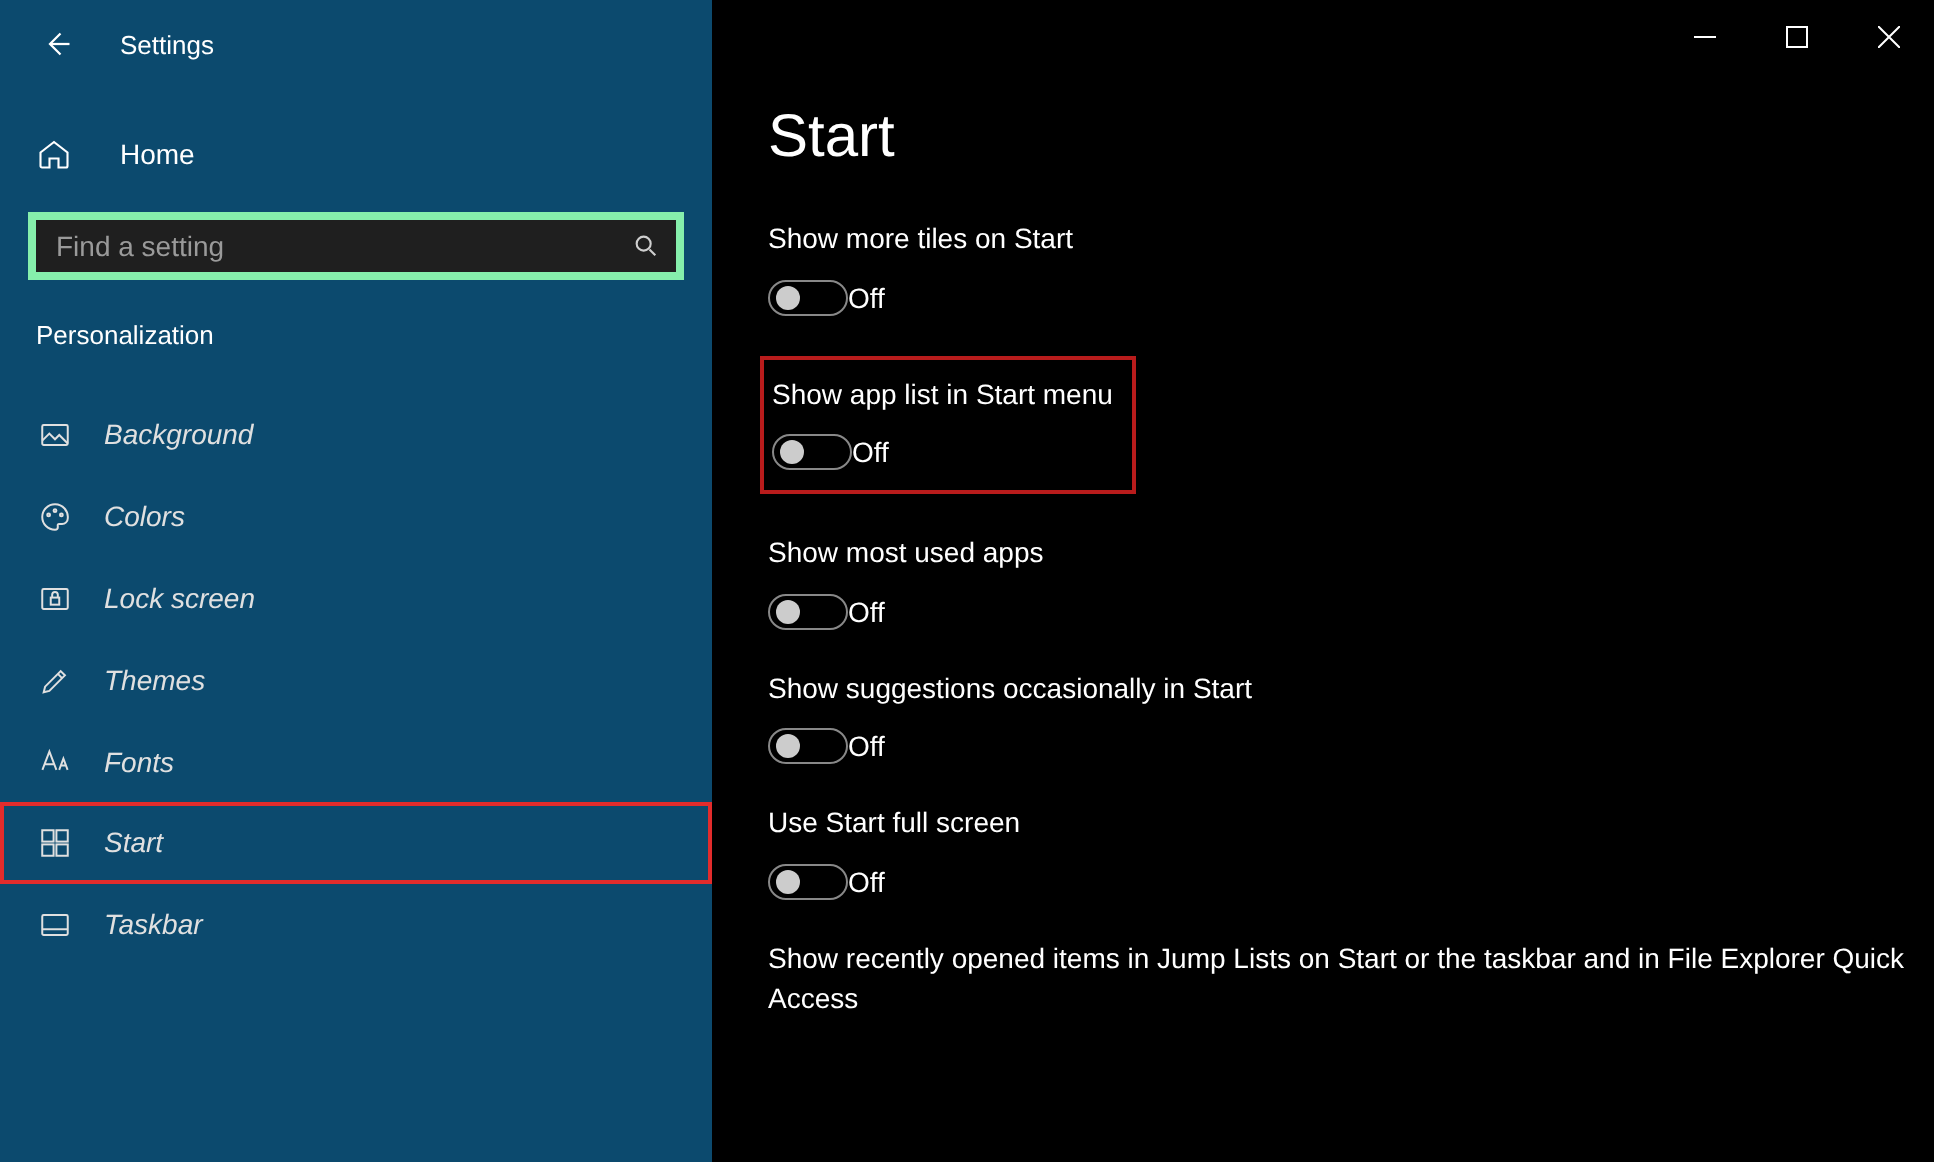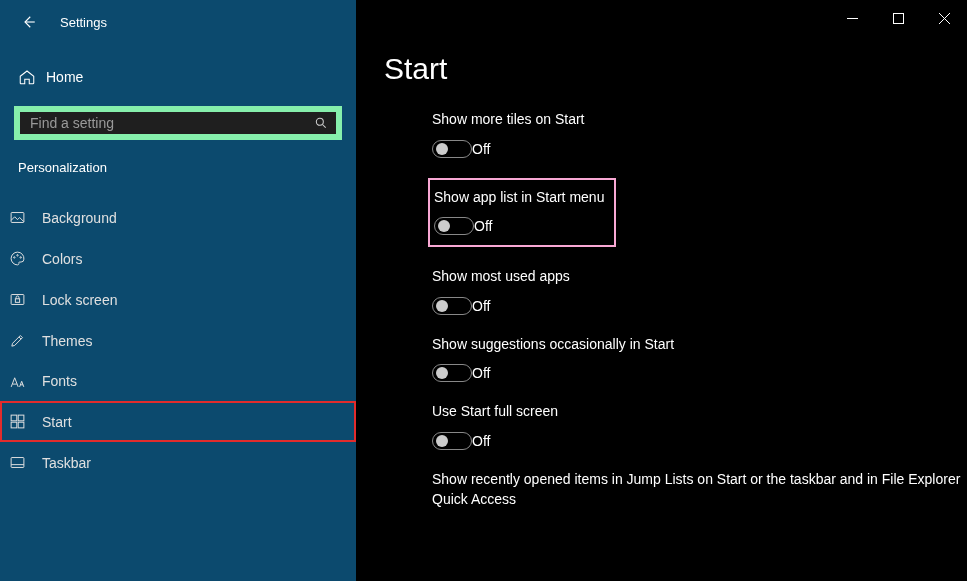--- a/index.html
+++ b/index.html
@@ -1,48 +1,48 @@
 <!DOCTYPE html>
 <html><head>
 <meta charset="utf-8">
 <style>
   * { box-sizing: border-box; margin: 0; padding: 0; font-family: "Segoe UI", sans-serif; }
   body { background: #000; color: #fff; width: 967px; height: 581px; overflow: hidden; display: flex; }
   .sidebar { width: 356px; background: #0c4a6e; height: 100%; padding: 0; display: flex; flex-direction: column; }
   .topbar { display: flex; align-items: center; height: 44px; padding-left: 16px; gap: 20px; }
   .back-btn { width: 24px; height: 24px; display:flex; align-items:center; justify-content:center; color:#fff; }
   .app-title { font-size: 13px; font-weight: 400; }
-  .home-row { display:flex; align-items:center; gap:10px; padding: 14px 18px; margin-top: 10px; cursor:pointer; }
+  .home-row { display:flex; align-items:center; gap:24px; padding: 14px 18px; margin-top: 10px; cursor:pointer; }
   .home-row .icon { width:18px; display:flex; }
   .home-row .label { font-size: 14px; }
   .search-wrap { padding: 6px 14px 14px 14px; }
-  .search-box { position: relative; border: 6px solid #86efac; background: #1f1f1f; height: 34px; display:flex; align-items:center; padding: 0 34px 0 10px; }
+  .search-box { position: relative; border: 4px solid #86efac; background: #1f1f1f; height: 34px; display:flex; align-items:center; padding: 0 34px 0 10px; }
   .search-box input { background: transparent; border: none; outline: none; color: #cfcfcf; font-size: 14px; width: 100%; }
   .search-box input::placeholder { color: #9a9a9a; }
   .search-icon { position:absolute; right:8px; top:50%; transform:translateY(-50%); color:#cfcfcf; }
   .section-label { font-size: 13px; font-weight: 400; padding: 6px 18px 12px 18px; }
   .nav { display:flex; flex-direction:column; margin-top: 10px; }
-  .nav-item { display:flex; align-items:flex-end; gap:16px; padding: 12px 8px; cursor:pointer; font-size: 14px; color:#e0e0e0; }
+  .nav-item { display:flex; align-items:flex-start; gap:16px; padding: 12px 18px; cursor:pointer; font-size: 14px; color:#e0e0e0;font-style:italic; }
   .nav-item .icon { width: 18px; display:flex; align-items:center; justify-content:center; color:#e0e0e0; }
   .nav-item.highlight { outline: 2px solid #e22c2c; outline-offset: -2px; }
   .main { flex:1; background:#000; position: relative; padding: 0 0 0 28px; overflow-y:auto; }
   .win-controls { position:absolute; top:0; right:0; height:36px; display:flex; }
   .win-btn { width:46px; height:36px; display:flex; align-items:center; justify-content:center; color:#fff; cursor:pointer; }
   .page-title { font-size: 30px; font-weight: 400; margin-top: 52px; margin-bottom: 24px; }
-  .setting { margin-bottom: 20px; max-width: 590px; margin-left: 48px; }
+  .setting { margin-bottom: 20px; max-width: 590px; }
   .setting-label { font-size: 14px; margin-bottom: 10px; line-height: 1.4; }
   .toggle-row { display:flex; align-items:center; }
   .toggle { width: 40px; height: 18px; border-radius: 10px; border:1px solid #888; position:relative; cursor:pointer; }
   .toggle .knob { width:12px; height:12px; border-radius:50%; position:absolute; top:50%; transform:translateY(-50%); }
   .toggle.off { background: #000; border-color:#888; }
   .toggle.off .knob { left:3px; background:#ccc; }
   .toggle.on { background: #107c6f; border-color:#107c6f; }
   .toggle.on .knob { right:3px; background:#fff; }
   .toggle-state { font-size:14px; }
-  .highlight-box { border: 2px solid #f9a8d4; padding: 8px 10px 10px 0; margin-left:-4px; padding-left:4px; display:inline-block; }
+  .highlight-box { border: 2px solid #b91c1c; padding: 8px 10px 10px 0; margin-left:-4px; padding-left:4px; display:inline-block; }
   svg { display:block; }
 </style>
 </head>
 <body>
 
 <div class="sidebar">
   <div class="topbar">
     <div class="back-btn">
       <svg width="18" height="18" viewBox="0 0 24 24" fill="none" stroke="currentColor" stroke-width="1.5">
           <path d="M15 5l-7 7 7 7"></path>

